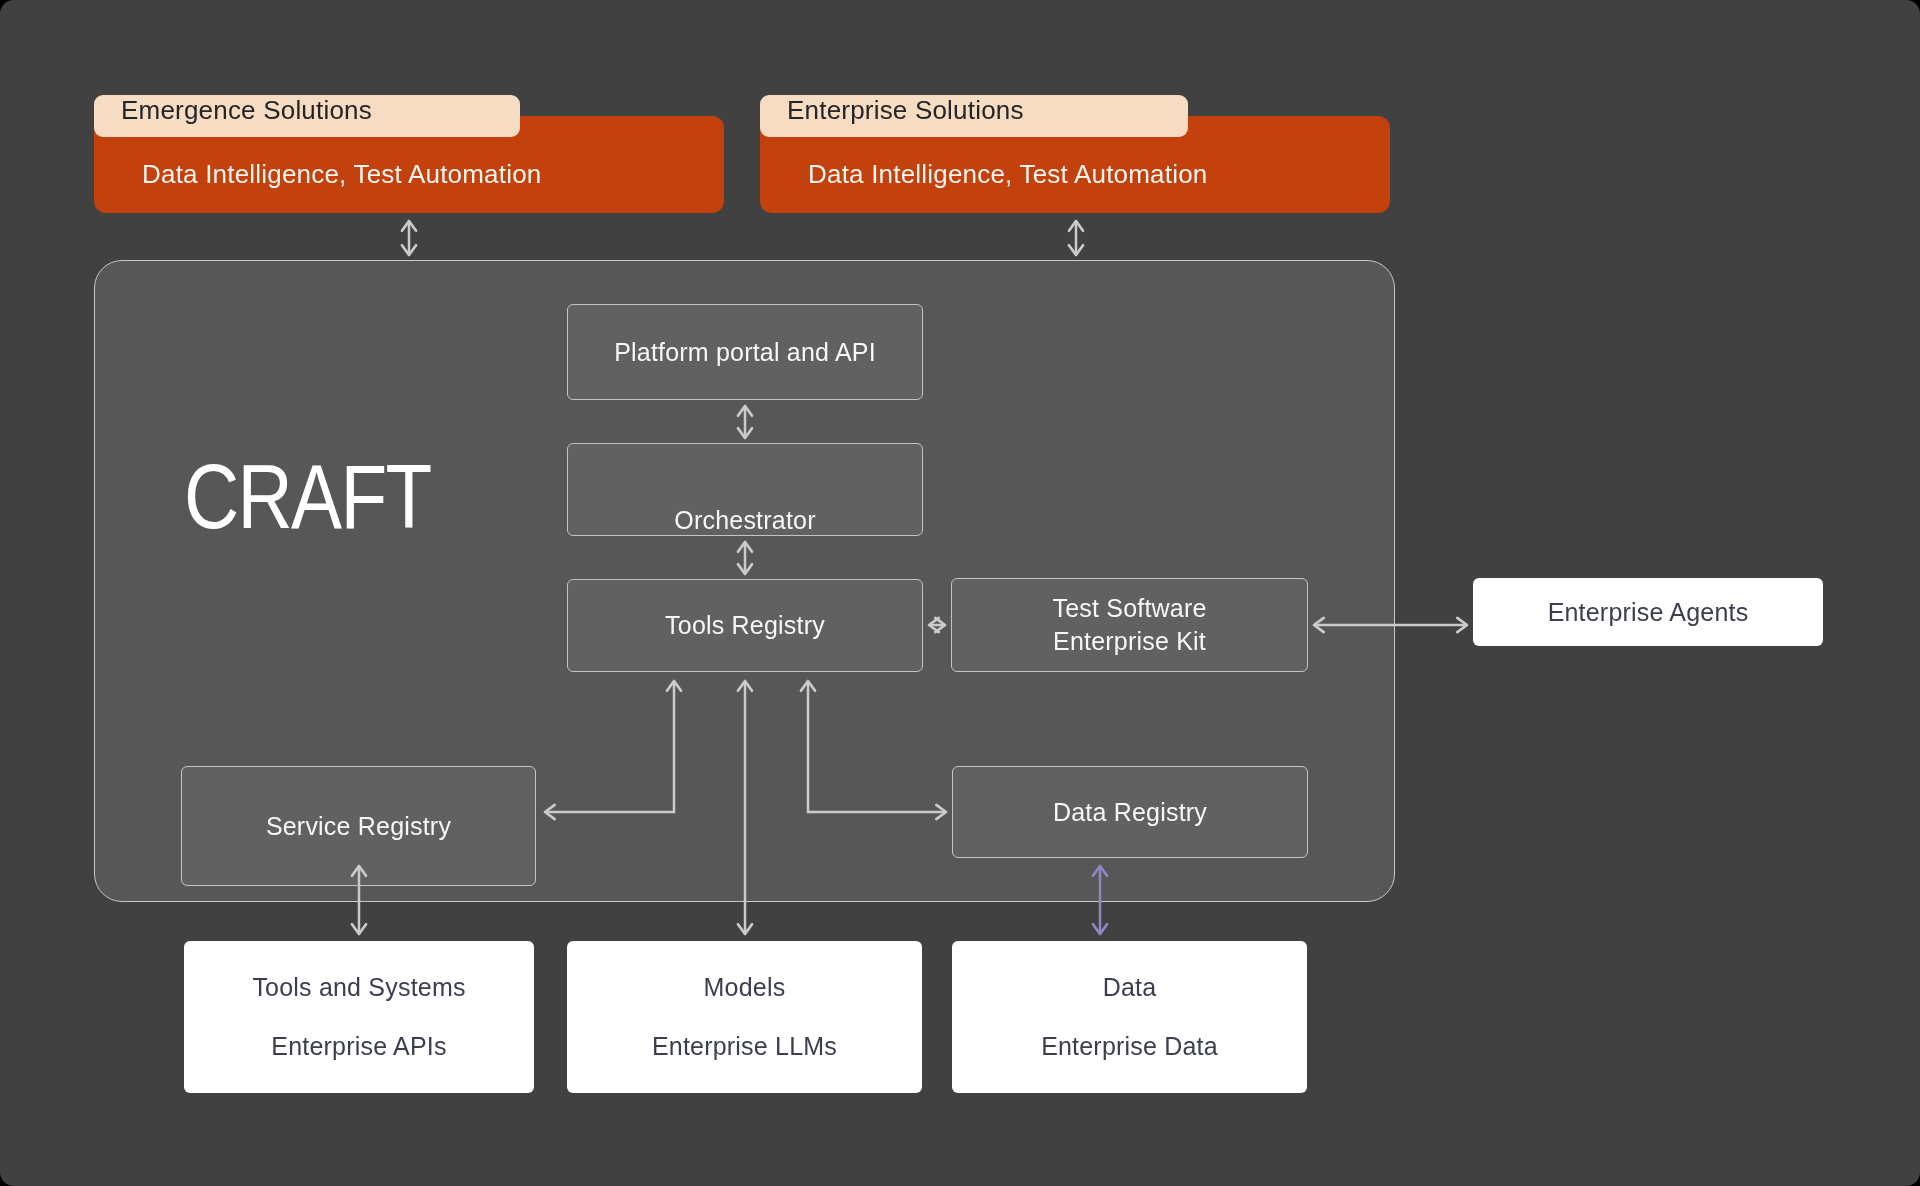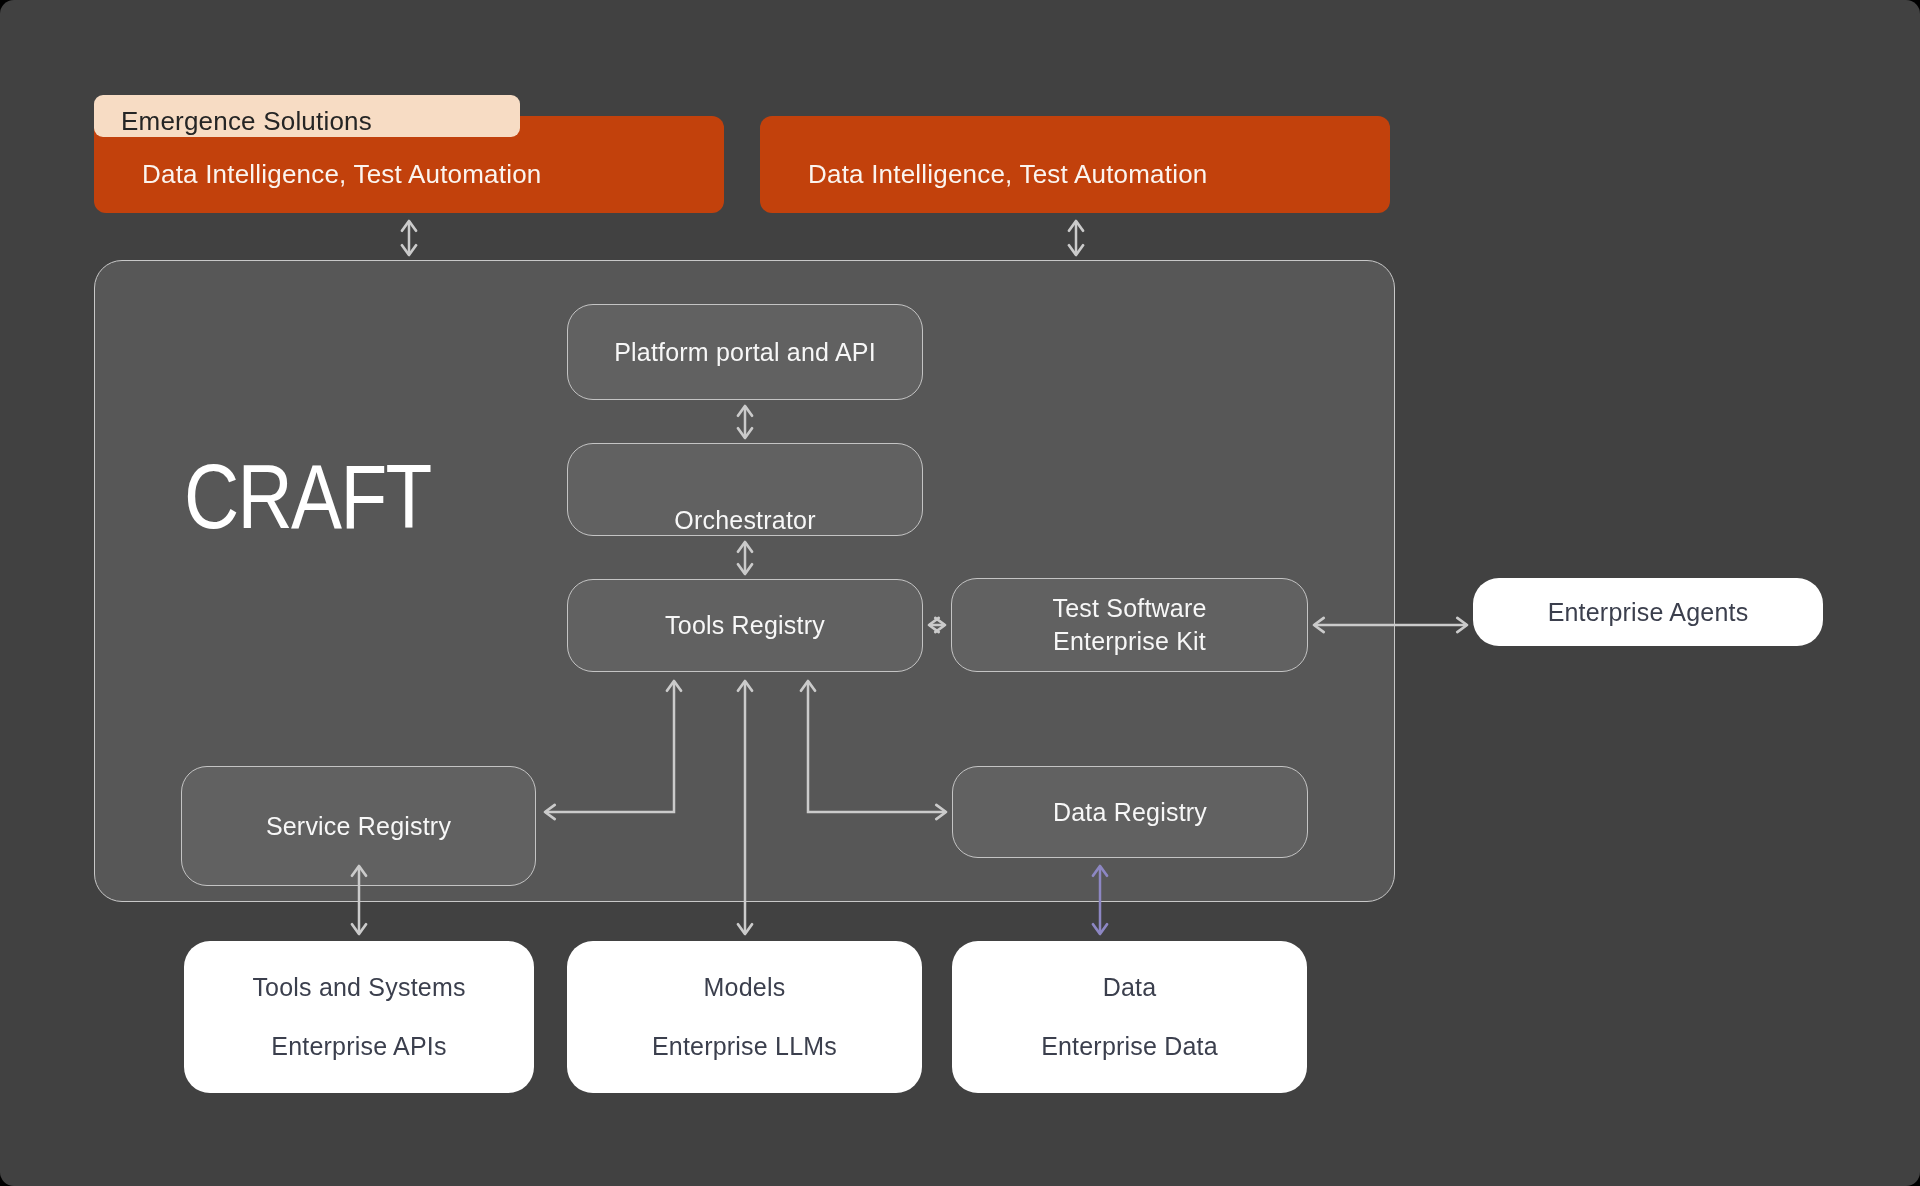--- a/index.html
+++ b/index.html
@@ -17,21 +17,21 @@
     position:absolute;height:97px;width:630px;top:116px;
     background:#c2410c;border-radius:12px;
     display:flex;align-items:center;
     box-sizing:border-box;padding-left:48px;padding-top:20px;
     color:#FBF4EF;font-size:26px;letter-spacing:.2px;
     z-index:2;
   }
   .sol-tab{
     position:absolute;height:42px;top:95px;
     background:#F7DCC4;border-radius:9px;
-    display:flex;align-items:flex-end;
+    display:flex;align-items:flex-start;
     box-sizing:border-box;padding-left:27px;
     color:#252525;font-size:26px;letter-spacing:.2px;
     z-index:3;
   }
   #sol1-body{left:94px;}  #sol1-tab{left:94px;width:426px;}
   #sol2-body{left:760px;} #sol2-tab{left:760px;width:428px;}
 
   
   .craft-container{
     position:absolute;left:94px;top:260px;width:1301px;height:642px;
@@ -44,21 +44,21 @@
     letter-spacing:-2px;
     transform:scaleX(0.85);transform-origin:left top;
     z-index:2;white-space:nowrap;
   }
 
   
   .node{
     position:absolute;box-sizing:border-box;
     display:flex;flex-direction:column;align-items:center;justify-content:center;
     text-align:center;font-size:25px;letter-spacing:.2px;
-    border-radius:26px;z-index:2;
+    border-radius:6px;z-index:2;
   }
   .node-gray{
     background:#616161;border:1.3px solid #C4C4C4;color:#F7F7F7;
   }
   .node-white{
     background:#FFFFFF;color:#3B3F4D;
   }
   .node .l2{display:block;}
   .two-line{line-height:1.32;}
   .stack{gap:30px;}
@@ -89,20 +89,23 @@
 
   <div class="sol-body" id="sol1-body">
     <span>Data Intelligence, Test Automation</span>
   </div>
   <div class="sol-tab" id="sol1-tab">
     <span>Emergence Solutions</span>
   </div>
 
   <div class="sol-body" id="sol2-body">
     <span>Data Intelligence, Test Automation</span>
+  </div>
+  <div class="sol-tab" id="sol2-tab">
+    <span>Enterprise Solutions</span>
   </div>
 
   <div class="craft-container"></div>
   <div class="craft-logo">CRAFT</div>
 
   <div class="node node-gray" id="node-portal">
     <span>Platform portal and API</span>
   </div>
   <div class="node node-gray" id="node-orchestrator">
     <span>Orchestrator</span>

